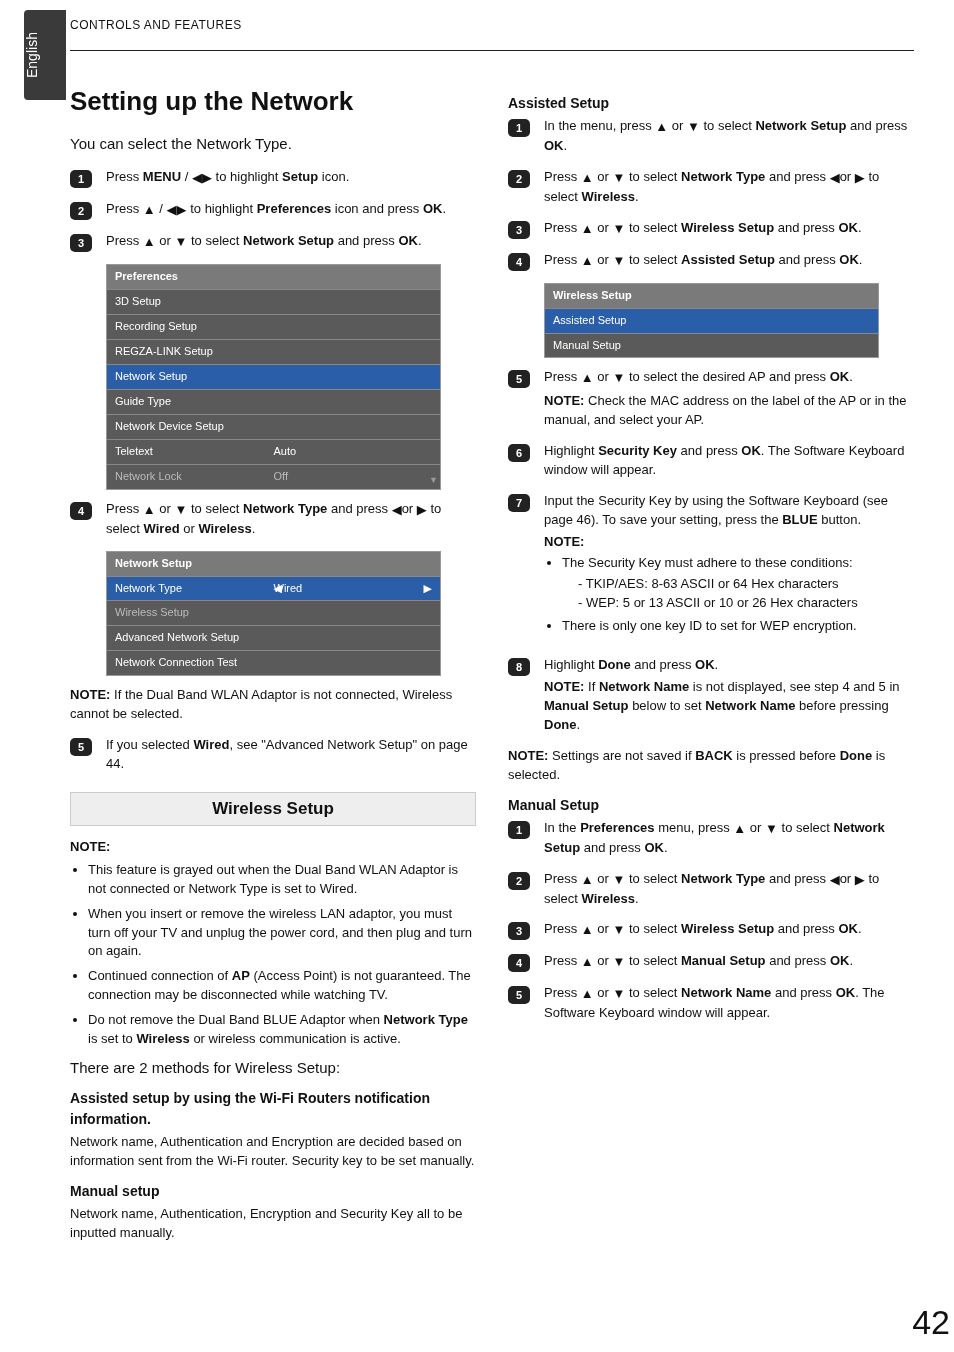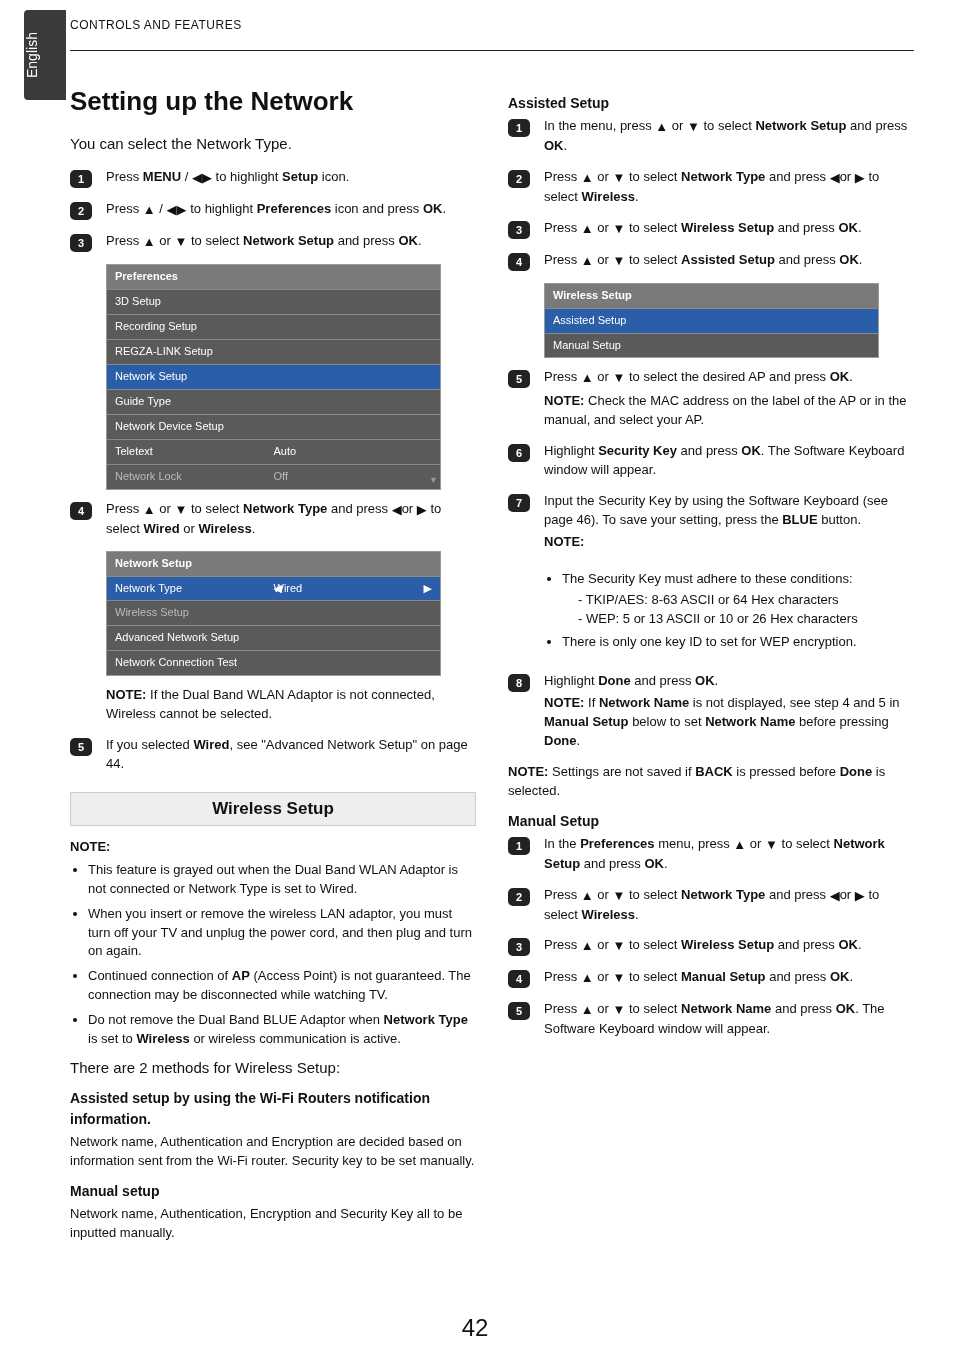--- a/index.html
+++ b/index.html
@@ -132,22 +132,22 @@
     font-weight: 700;
     margin: 10px 0 4px 0;
   }
   .para { margin: 0 0 8px 0; }
   .b { font-weight: 700; }
   .glyph { display: inline-block; vertical-align: -1px; }
   .page-num {
     position: absolute;
     bottom: 10px;
     left: 0; right: 4px;
-    text-align: center;
-    font-size: 24px;
+    text-align: right;
+    font-size: 34px;
   }
 </style>
 </head>
 <body>
 
 <div class="page">
   <div class="lang-tab">English</div>
   <div class="running-head">CONTROLS AND FEATURES</div>
 
   <div class="columns">
@@ -225,21 +225,21 @@
             <span class="lbl">Wireless Setup</span>
           </div>
           <div class="menu-row">
             <span class="lbl">Advanced Network Setup</span>
           </div>
           <div class="menu-row">
             <span class="lbl">Network Connection Test</span>
           </div>
         </div>
 
-      <div style="margin-left:36px;" class="note">
+      <div style="" class="note">
         <span class="b">NOTE:</span><span> If the Dual Band WLAN Adaptor is not connected, Wireless cannot be selected.</span>
       </div>
 
       <div class="step" style="margin-top:12px;">
         <div class="step-badge">5</div>
         <div class="step-body">
           <span>If you selected </span><span class="b">Wired</span><span>, see "Advanced Network Setup" on page 44.</span>
         </div>
       </div>
 
@@ -314,21 +314,21 @@
         <div class="step-body">
           <span>Highlight </span><span class="b">Security Key</span><span> and press </span><span class="b">OK</span><span>. The Software Keyboard window will appear.</span>
         </div>
       </div>
 
       <div class="step">
         <div class="step-badge">7</div>
         <div class="step-body">
           <span>Input the Security Key by using the Software Keyboard (see page 46). To save your setting, press the </span><span class="b">BLUE</span><span> button.</span>
           <div class="indent b">NOTE:</div>
-          <ul class="bullets" style="margin-top:18px;">
+          <ul class="bullets" style="margin-top:2px;">
             <li>The Security Key must adhere to these conditions:</li>
           </ul>
           <ul class="sub" style="margin-top:-6px; margin-left:18px;">
             <li>TKIP/AES: 8-63 ASCII or 64 Hex characters</li>
             <li>WEP: 5 or 13 ASCII or 10 or 26 Hex characters</li>
           </ul>
           <ul class="bullets" style="margin-top:0;">
             <li>There is only one key ID to set for WEP encryption.</li>
           </ul>
         </div>

